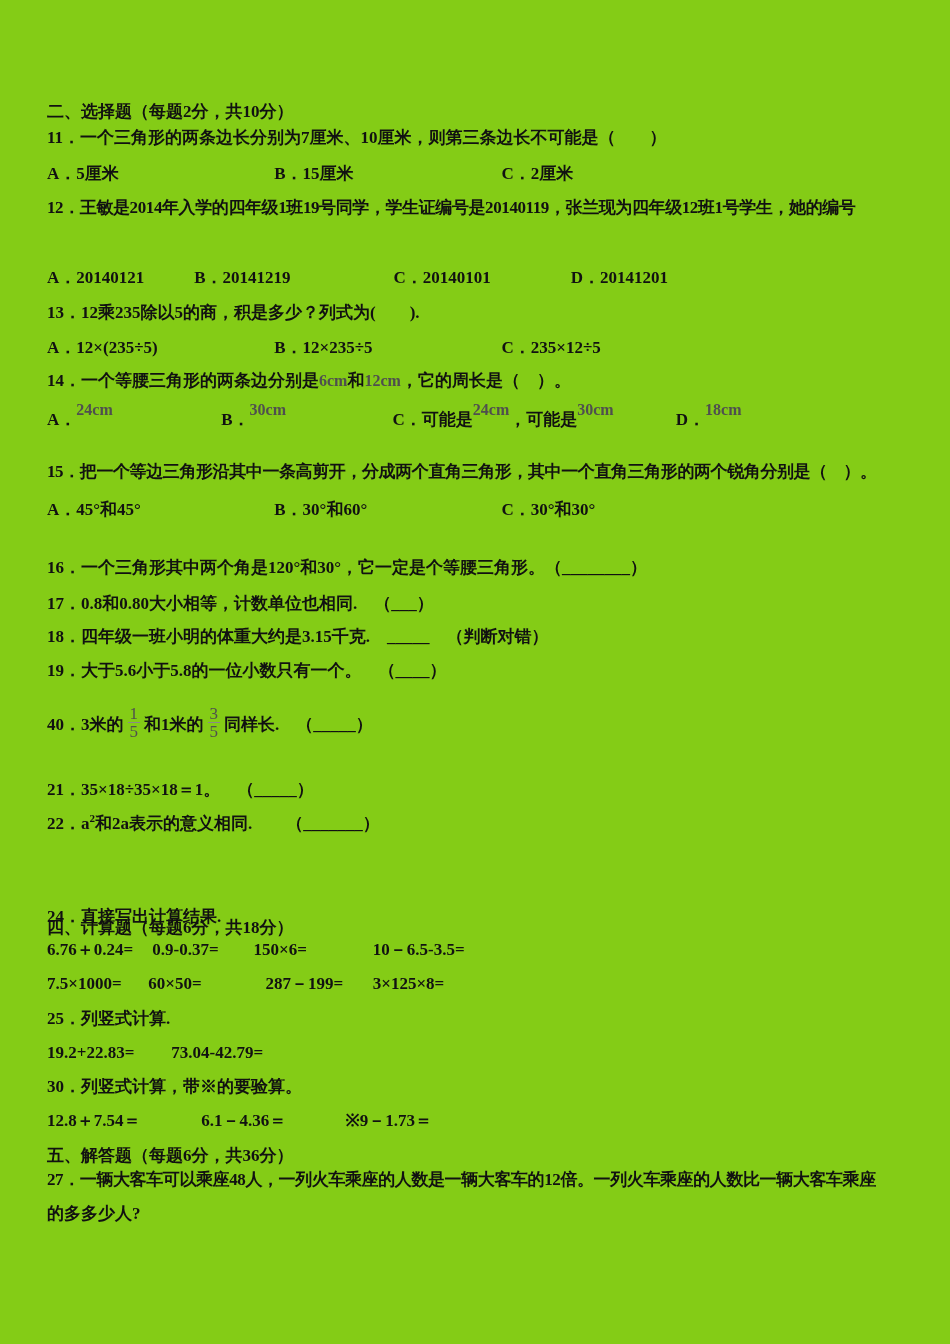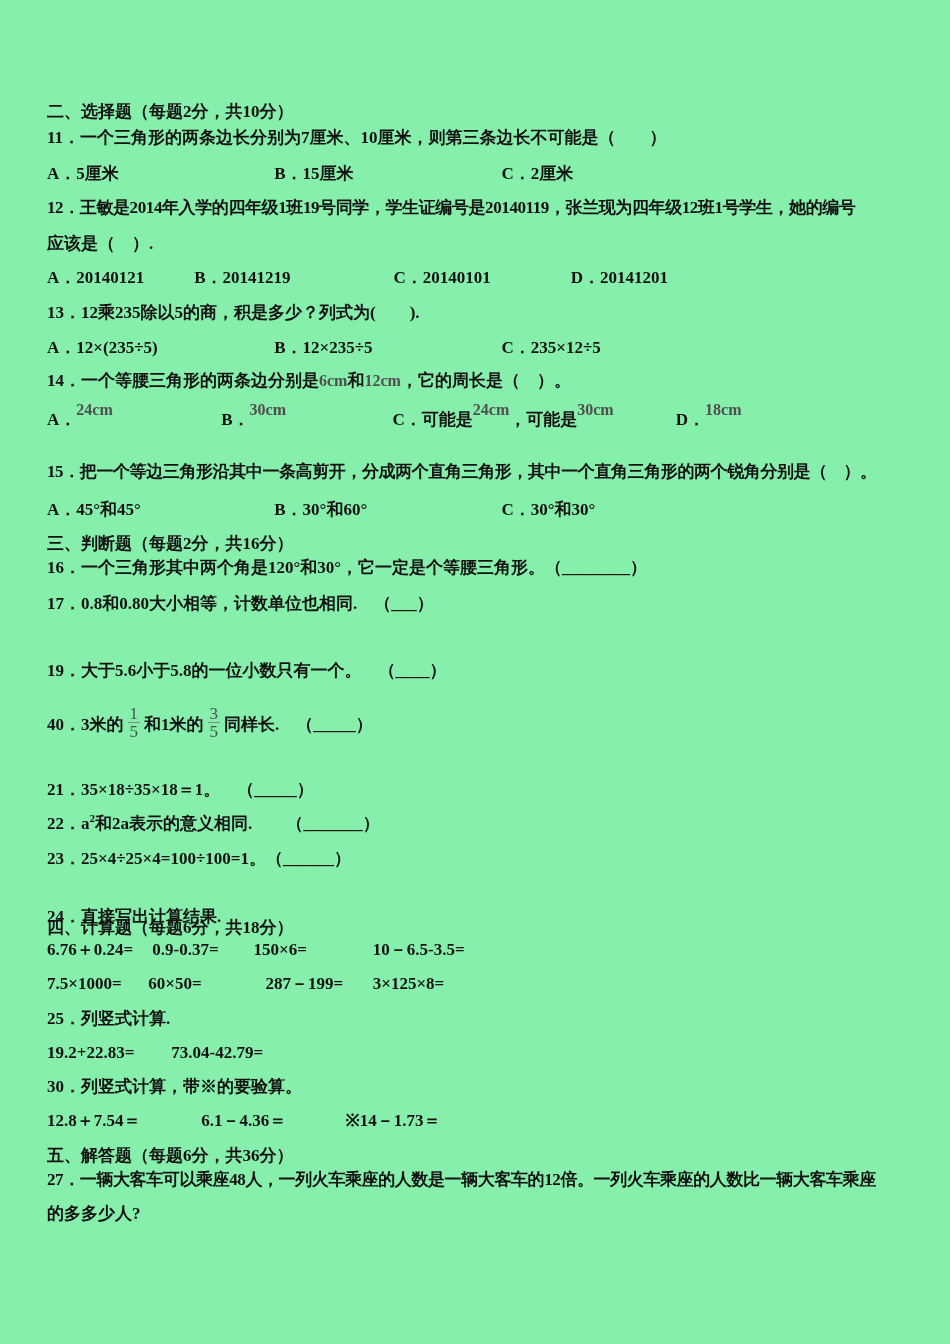--- a/index.html
+++ b/index.html
@@ -3,21 +3,21 @@
 <meta charset="utf-8">
 <style>
   :root{
     --ink:#111111;
     --gray:#4f4f4f;
   }
   html,body{margin:0;padding:0;background:#ffffff;}
   .page{
     position:relative;
     width:950px;height:1344px;
-    background:#86efac;
+    background:#84cc16;
     font-family:"Liberation Serif","DejaVu Serif",serif;
     font-weight:bold;
     font-size:17px;
     color:var(--ink);
     overflow:hidden;
   }
   .line{
     position:absolute;
     left:47px;
     right:20px;
@@ -71,21 +71,20 @@
   <div class="line" style="top:100px">二、选择题（每题2分，共10分）</div>
 
   <div class="line" style="top:126px">11．一个三角形的两条边长分别为7厘米、10厘米，则第三条边长不可能是（　　）</div>
   <div class="line opts" style="top:162px">
     <span class="w225">A．5厘米</span>
     <span class="w225">B．15厘米</span>
     <span>C．2厘米</span>
   </div>
 
   <div class="line tight" style="top:196px">12．王敏是2014年入学的四年级1班19号同学，学生证编号是20140119，张兰现为四年级12班1号学生，她的编号</div>
-  <div class="line" style="top:232px">应该是（　）.</div>
   <div class="line opts" style="top:266px">
     <span class="w143">A．20140121</span>
     <span class="w195">B．20141219</span>
     <span class="w173">C．20140101</span>
     <span>D．20141201</span>
   </div>
 
   <div class="line" style="top:301px">13．12乘235除以5的商，积是多少？列式为(　　).</div>
   <div class="line opts" style="top:336px">
     <span class="w225">A．12×(235÷5)</span>
@@ -103,44 +102,43 @@
     <span class="blk"><span>D．</span><span class="mval raised">18cm</span></span>
   </div>
 
   <div class="line tight" style="top:460px">15．把一个等边三角形沿其中一条高剪开，分成两个直角三角形，其中一个直角三角形的两个锐角分别是（　）。</div>
   <div class="line opts" style="top:498px">
     <span class="w225">A．45°和45°</span>
     <span class="w225">B．30°和60°</span>
     <span>C．30°和30°</span>
   </div>
 
-  <div class="line" style="top:532px">三、判断题（每题2分，共16分）</div>
   <div class="line" style="top:556px">16．一个三角形其中两个角是120°和30°，它一定是个等腰三角形。（________）</div>
   <div class="line" style="top:592px">17．0.8和0.80大小相等，计数单位也相同.　（___）</div>
+  <div class="line" style="top:625px">18．四年级一班小明的体重大约是3.15千克.　_____　（判断对错）</div>
   <div class="line" style="top:659px">19．大于5.6小于5.8的一位小数只有一个。　（____）</div>
 
   <div class="line q20line" style="top:693px">
     <span>40．3米的</span>
     <span class="frac">
       <span class="fnum">1</span>
       <span class="fden">5</span>
     </span>
     <span>和1米的</span>
     <span class="frac">
       <span class="fnum">3</span>
       <span class="fden">5</span>
     </span>
     <span>同样长.　（_____）</span>
   </div>
 
   <div class="line" style="top:778px">21．35×18÷35×18＝1。　（_____）</div>
   <div class="line" style="top:812px">
     <span>22．a</span><sup class="s2">2</sup><span>和2a表示的意义相同.　　（_______）</span>
   </div>
-  <div class="line" style="top:847px">23．25×4÷25×4=100÷100=1。（______）</div>
 
   <div class="line" style="top:916px">四、计算题（每题6分，共18分）</div>
   <div class="line" style="top:905px">24．直接写出计算结果.</div>
   <div class="line opts" style="top:938px">
     <span class="w101">6.76＋0.24=</span>
     <span class="w97">0.9-0.37=</span>
     <span class="w121">150×6=</span>
     <span>10－6.5-3.5=</span>
   </div>
   <div class="line opts" style="top:972px">
@@ -153,20 +151,20 @@
   <div class="line" style="top:1007px">25．列竖式计算.</div>
   <div class="line opts" style="top:1041px">
     <span class="w120">19.2+22.83=</span>
     <span>73.04-42.79=</span>
   </div>
 
   <div class="line" style="top:1075px">30．列竖式计算，带※的要验算。</div>
   <div class="line opts" style="top:1109px">
     <span class="w148">12.8＋7.54＝</span>
     <span class="w137">6.1－4.36＝</span>
-    <span>※14－1.73＝</span>
+    <span>※9－1.73＝</span>
   </div>
 
   <div class="line" style="top:1144px">五、解答题（每题6分，共36分）</div>
   <div class="line tight" style="top:1168px">27．一辆大客车可以乘座48人，一列火车乘座的人数是一辆大客车的12倍。一列火车乘座的人数比一辆大客车乘座</div>
   <div class="line" style="top:1202px">的多多少人?</div>
 
 </div>
 
 </body></html>

